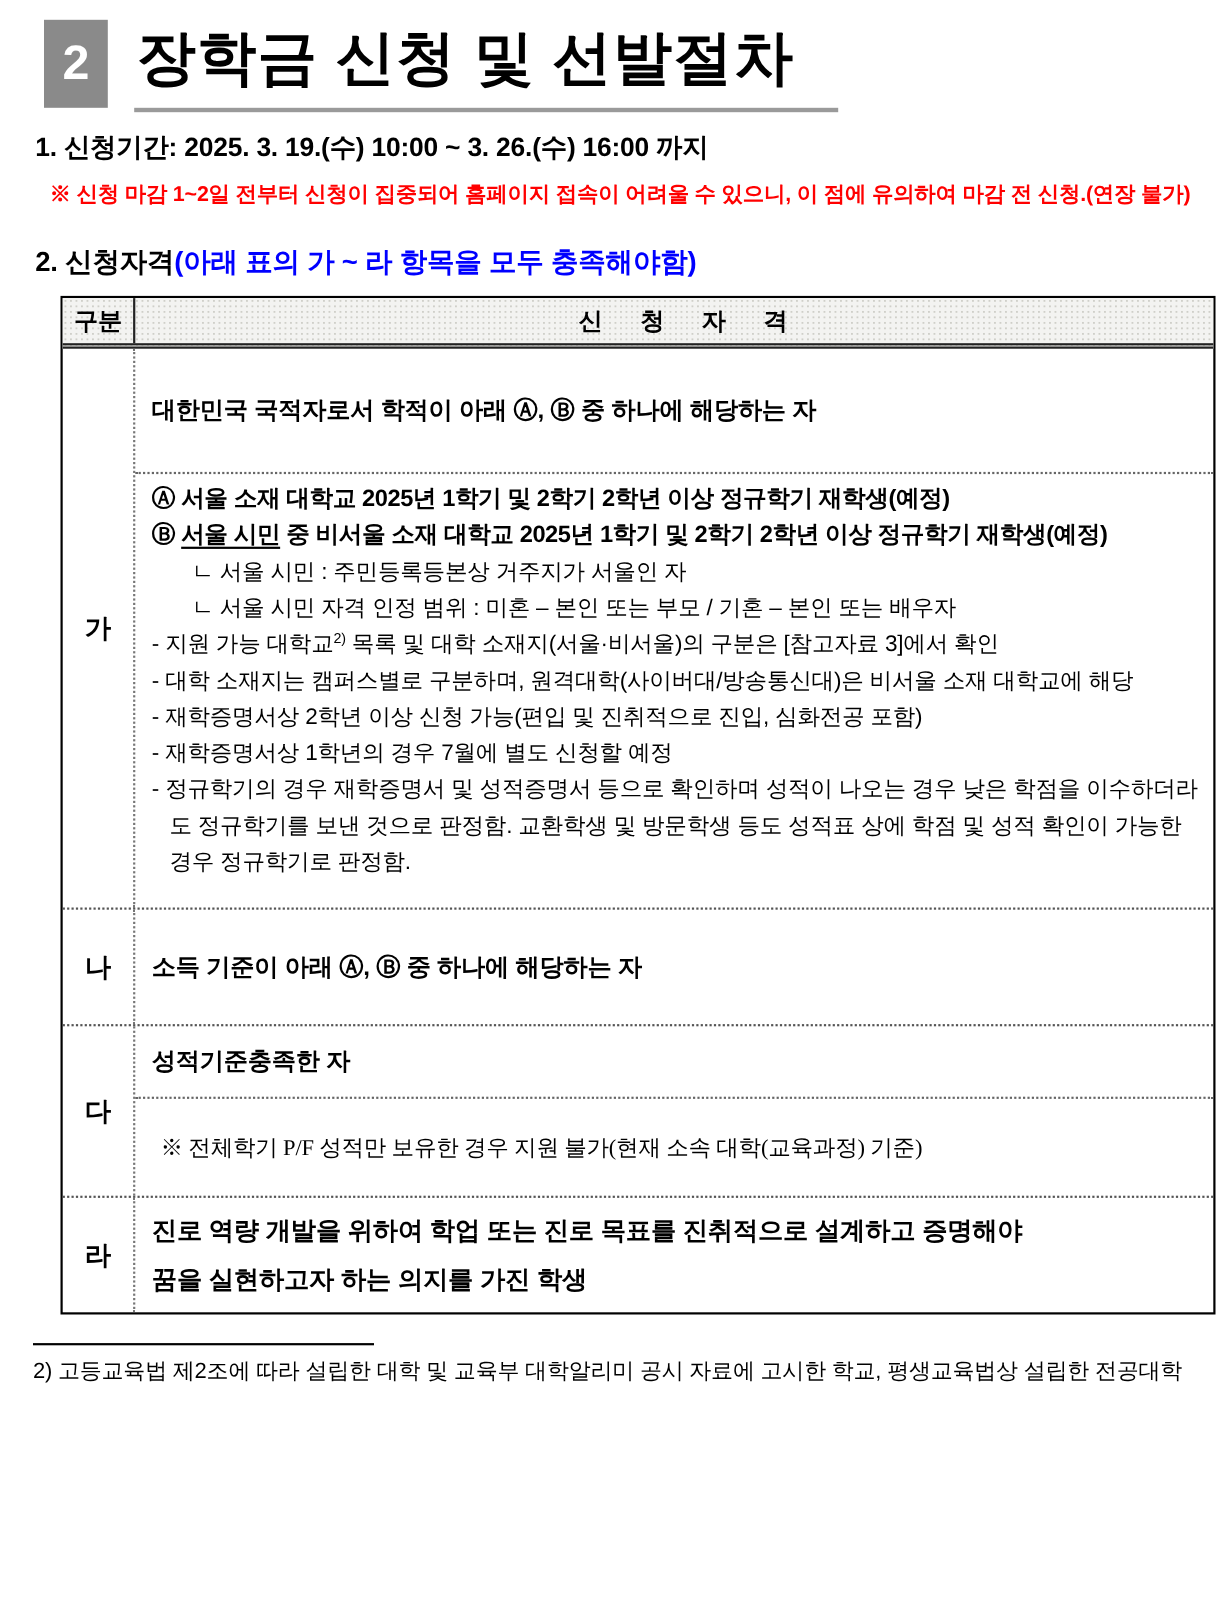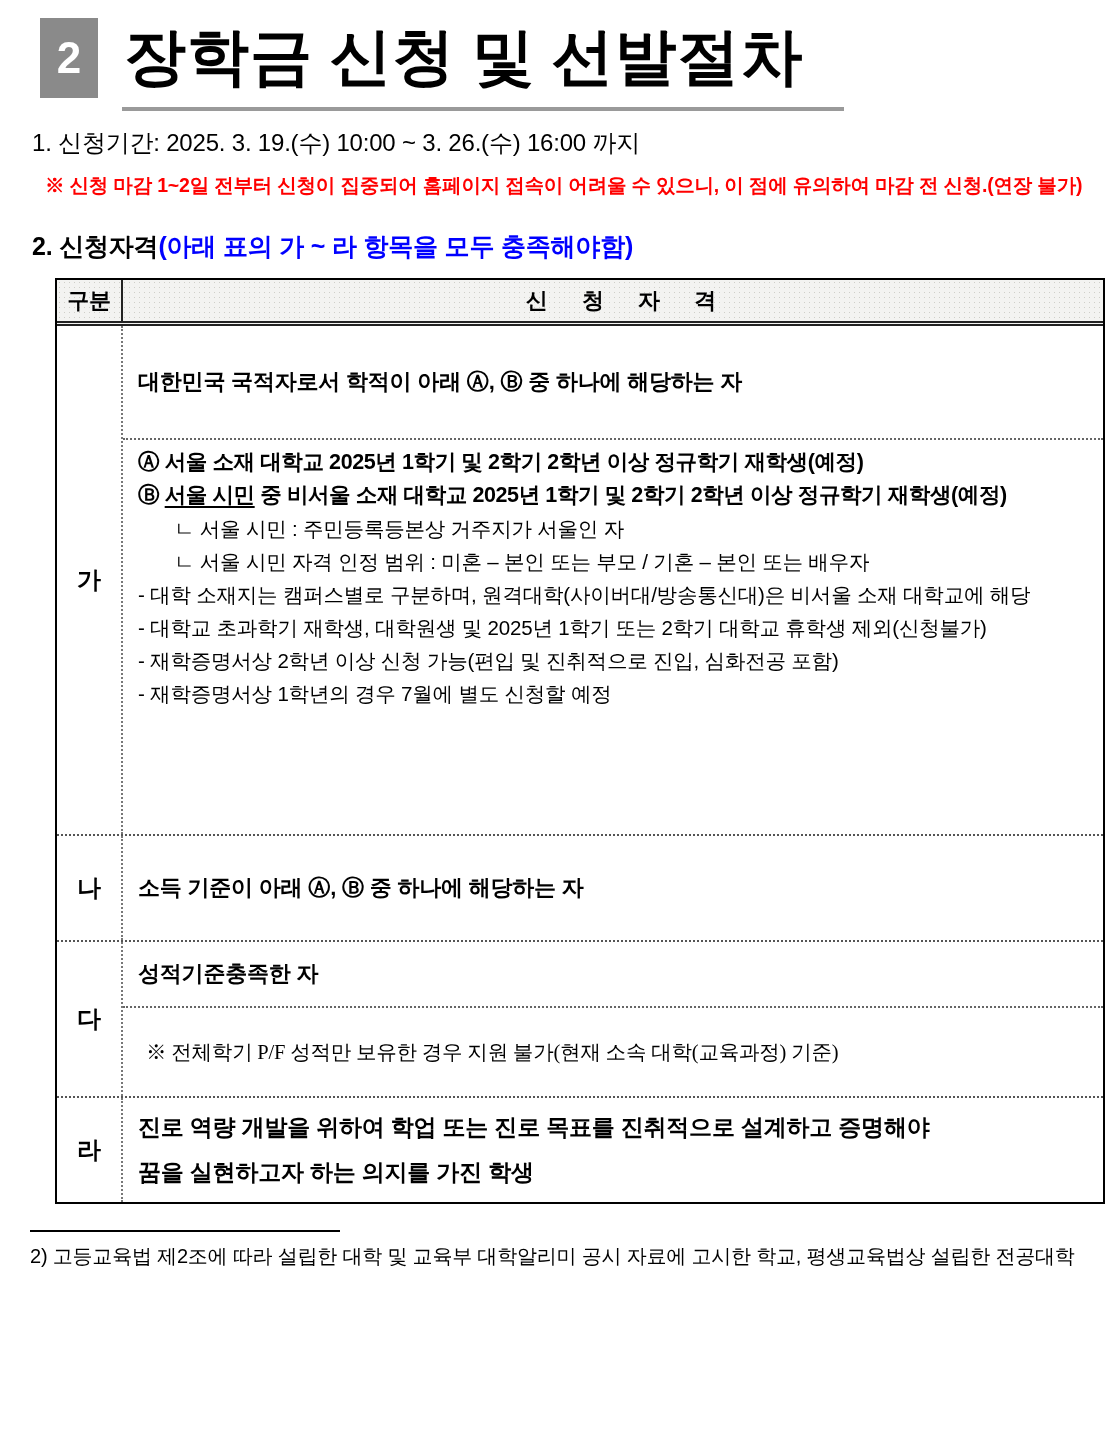--- a/index.html
+++ b/index.html
@@ -19,24 +19,24 @@
   .title-band{display:flex; align-items:flex-start; margin-left:40px;}
   .badge{
     width:58px; height:80px; background:var(--badge_gray);
     color:#fff; font-size:44px; font-weight:700;
     display:flex; align-items:center; justify-content:center;
   }
   .title-wrap{
     margin-left:24px; padding:4px 40px 14px 2px;
     border-bottom:4px solid var(--rule_gray);
   }
-  .doc-title{font-size:62px; font-weight:700; letter-spacing:1px; line-height:1.15;font-family:Liberation Serif, serif;}
+  .doc-title{font-size:54px; font-weight:700; letter-spacing:1px; line-height:1.15;}
 
   
-  .sec1-heading{margin:16px 0 0 32px; font-size:24px; font-weight:400; white-space:nowrap;}
+  .sec1-heading{margin:16px 0 0 32px; font-size:24px; font-weight:700; white-space:nowrap;}
   .sec1-note{margin:13px 0 0 45px; font-size:19.5px; font-weight:600; color:var(--red); white-space:nowrap;}
   .sec2-heading{margin:31px 0 0 32px; font-size:25px; font-weight:700; white-space:nowrap;}
   .sec2-heading .blue{color:var(--blue);}
 
   
   .tbl{width:1050px; margin:15px 0 0 55px; border:2px solid var(--line);}
   .thead{
     display:flex; height:46px; border-bottom:5px double #222;
     background-color:var(--header_bg);
     background-image:radial-gradient(circle, #cfcfc9 0.9px, transparent 0.9px);
@@ -122,24 +122,25 @@
 
     <div class="trow">
       <div class="tlabel">가</div>
       <div class="tcontent">
         <div class="ga-intro">대한민국 국적자로서 학적이 아래 Ⓐ, Ⓑ 중 하나에 해당하는 자</div>
         <div class="ga-details subcell">
           <div class="ln bold">Ⓐ 서울 소재 대학교 2025년 1학기 및 2학기 2학년 이상 정규학기 재학생(예정)</div>
           <div class="ln bold"><span>Ⓑ </span><span class="u">서울 시민</span><span> 중 비서울 소재 대학교 2025년 1학기 및 2학기 2학년 이상 정규학기 재학생(예정)</span></div>
           <div class="ln sub">ㄴ 서울 시민 : 주민등록등본상 거주지가 서울인 자</div>
           <div class="ln sub">ㄴ 서울 시민 자격 인정 범위 : 미혼 – 본인 또는 부모 / 기혼 – 본인 또는 배우자</div>
+          <div class="ln dash"><span>- 지원 가능 대학교</span><sup class="fn">2)</sup><span> 목록 및 대학 소재지(서울·비서울)의 구분은 [참고자료 3]에서 확인</span></div>
           <div class="ln dash">- 대학 소재지는 캠퍼스별로 구분하며, 원격대학(사이버대/방송통신대)은 비서울 소재 대학교에 해당</div>
-          <div class="ln dash">- 대학교 초과학기 재학생, 대학원생 및 2025년 1학기 또는 2학기 대학교 휴학생 제외(신청불가)</div>
           <div class="ln dash">- 재학증명서상 2학년 이상 신청 가능(편입 및 진취적으로 진입, 심화전공 포함)</div>
           <div class="ln dash">- 재학증명서상 1학년의 경우 7월에 별도 신청할 예정</div>
+          <div class="ln wrap">- 정규학기의 경우 재학증명서 및 성적증명서 등으로 확인하며 성적이 나오는 경우 낮은 학점을 이수하더라도 정규학기를 보낸 것으로 판정함. 교환학생 및 방문학생 등도 성적표 상에 학점 및 성적 확인이 가능한 경우 정규학기로 판정함.</div>
         </div>
       </div>
     </div>
 
     <div class="trow">
       <div class="tlabel">나</div>
       <div class="tcontent">
         <div class="na-intro">소득 기준이 아래 Ⓐ, Ⓑ 중 하나에 해당하는 자</div>
       </div>
     </div>

